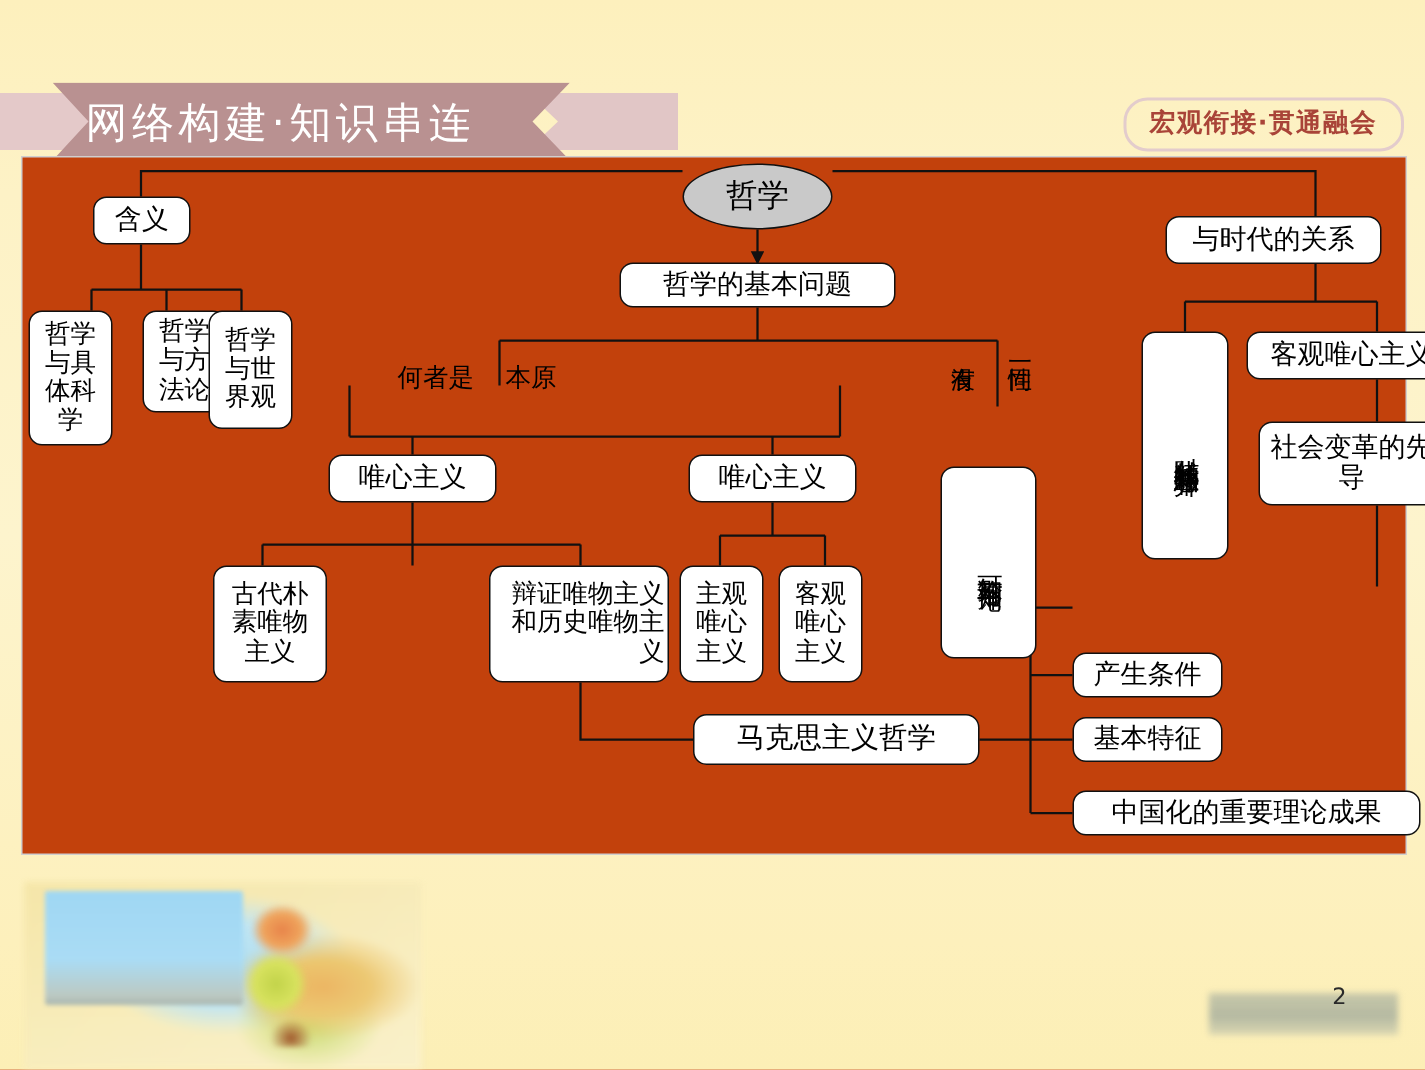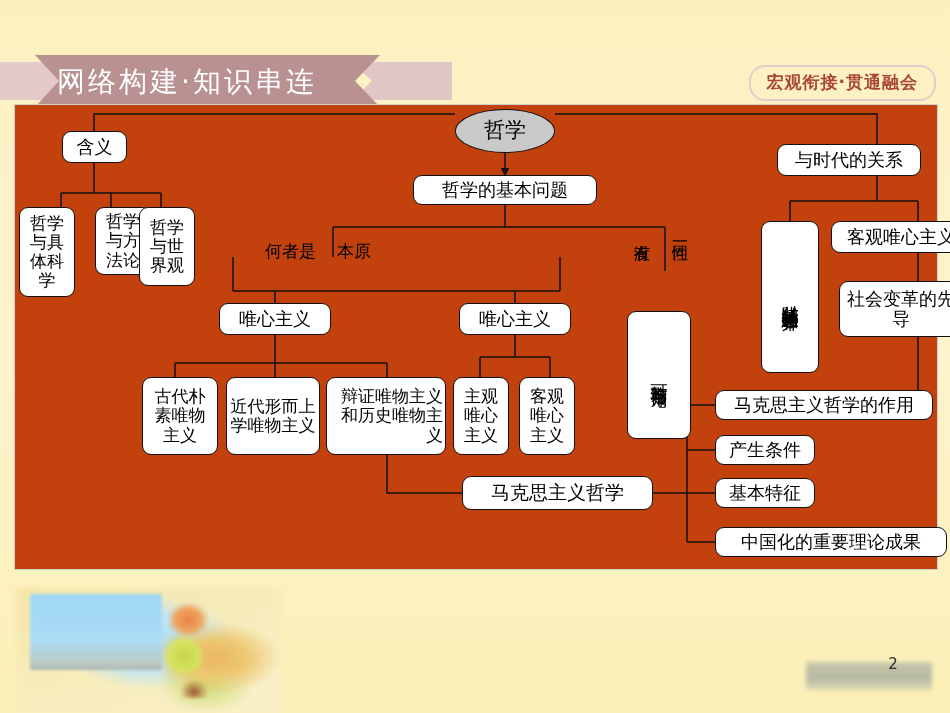--- a/index.html
+++ b/index.html
@@ -237,41 +237,35 @@
     <span>唯心主义</span>
   </div>
 
   <div class="node vert" style="left:612px;top:206px;width:64px;height:128px;font-size:17px;padding:4px 2px;">
     <span>可知论与不可知论</span>
   </div>
 
   <div class="node" style="left:127px;top:272px;width:76px;height:78px;font-size:17px;padding:6px;">
     <span>古代朴素唯物主义</span>
   </div>
-  <div class="node" style="left:211px;top:272px;width:94px;height:78px;font-size:17px;padding:2px;">
-    <span>近代形而上学唯物主义</span>
-  </div>
   <div class="node" style="left:311px;top:272px;width:120px;height:78px;font-size:17px;padding:2px;text-align:right;">
     <span>辩证唯物主义和历史唯物主义</span>
   </div>
 
   <div class="node" style="left:438px;top:272px;width:56px;height:78px;font-size:17px;padding:2px;">
     <span>主观唯心主义</span>
   </div>
   <div class="node" style="left:504px;top:272px;width:56px;height:78px;font-size:17px;padding:2px;">
     <span>客观唯心主义</span>
   </div>
 
   <div class="node" style="left:447px;top:371px;width:191px;height:34px;font-size:19px;">
     <span>马克思主义哲学</span>
   </div>
 
-  <div class="node" style="left:700px;top:285px;width:218px;height:30px;font-size:18px;">
-    <span>马克思主义哲学的作用</span>
-  </div>
   <div class="node" style="left:700px;top:330px;width:100px;height:30px;font-size:18px;">
     <span>产生条件</span>
   </div>
   <div class="node" style="left:700px;top:373px;width:100px;height:30px;font-size:18px;">
     <span>基本特征</span>
   </div>
   <div class="node" style="left:700px;top:422px;width:232px;height:30px;font-size:18px;">
     <span>中国化的重要理论成果</span>
   </div>
 

